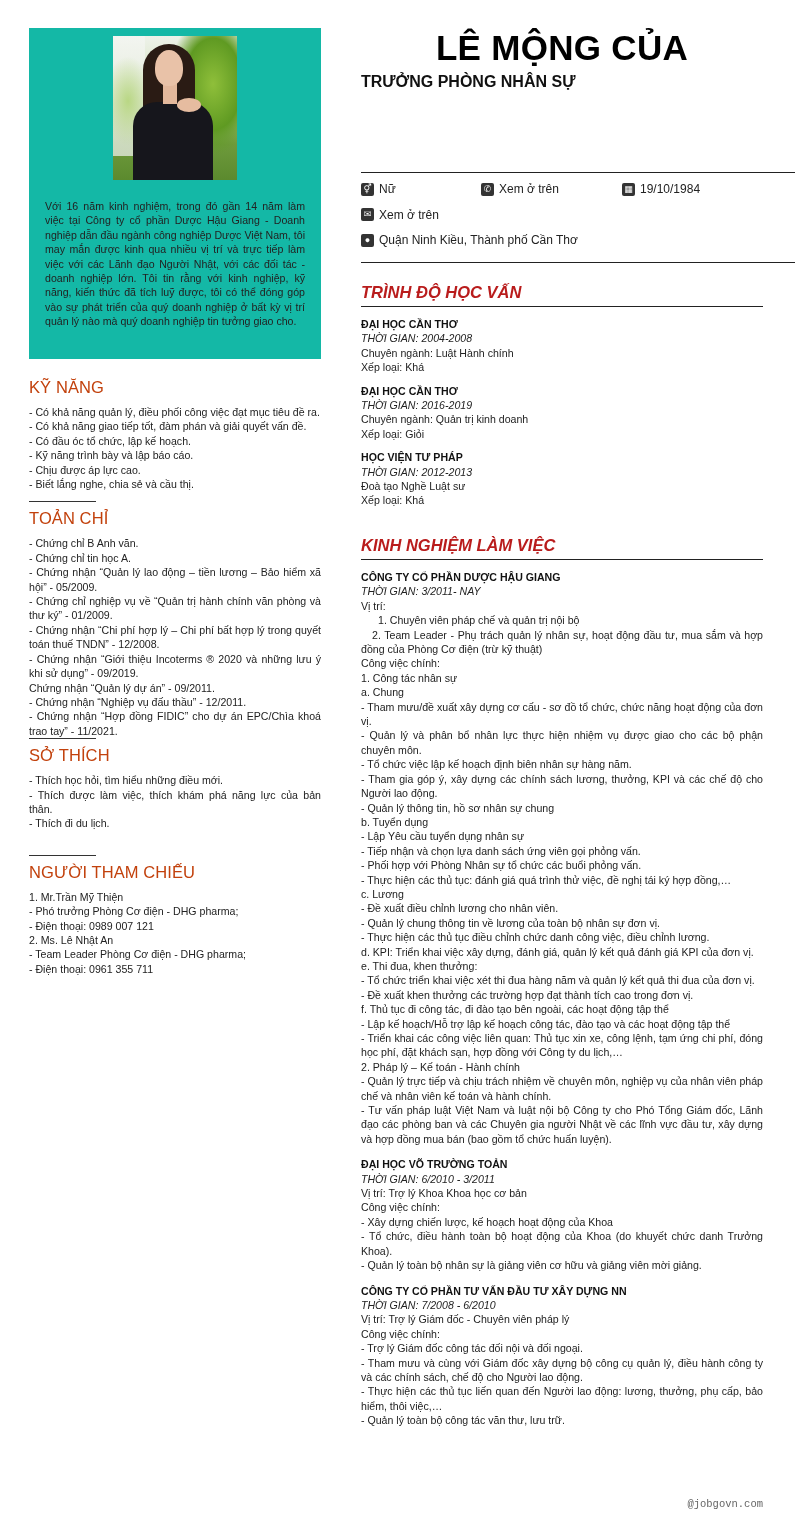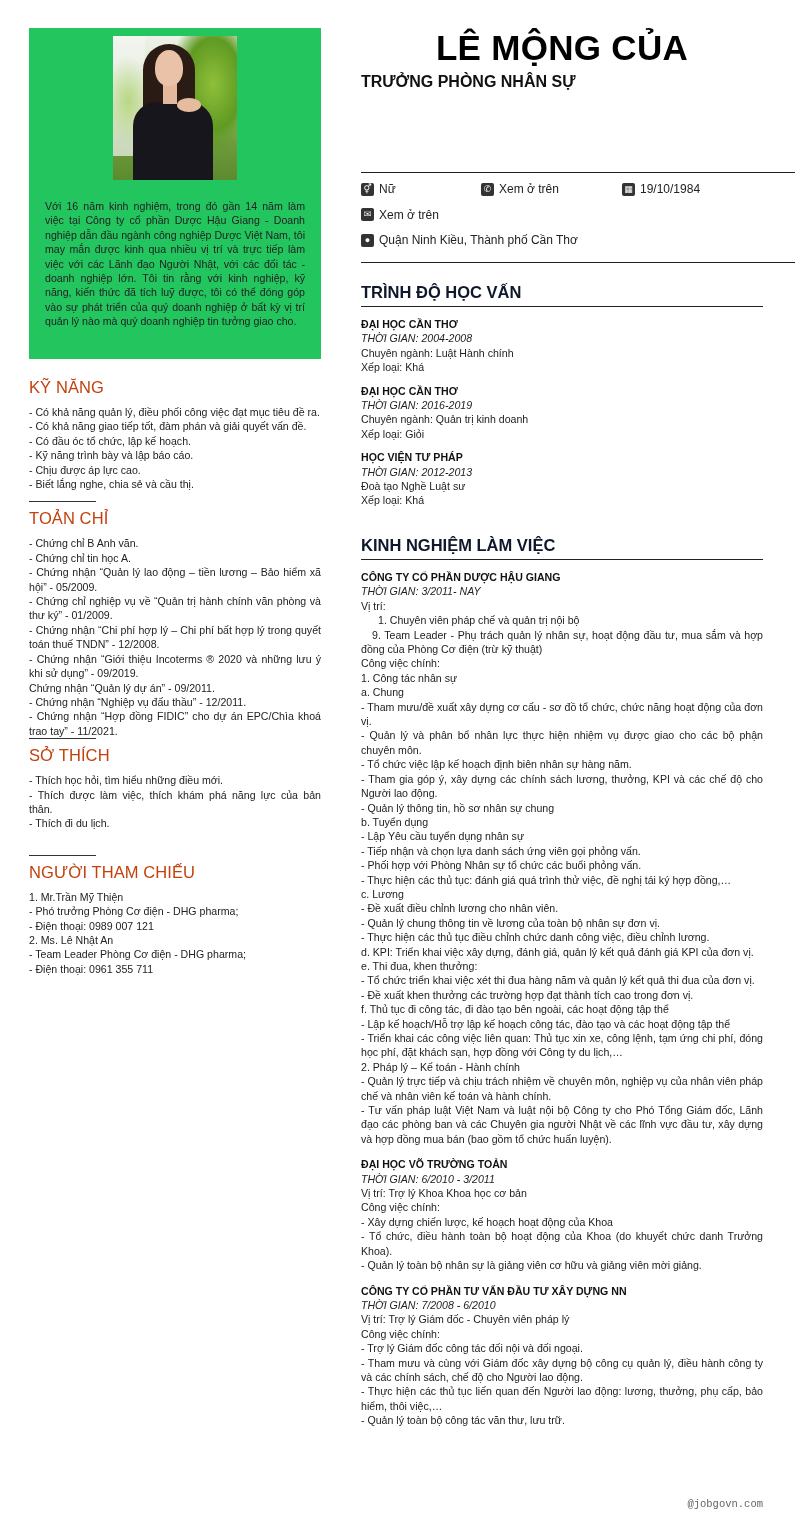--- a/index.html
+++ b/index.html
@@ -1,20 +1,20 @@
 <!DOCTYPE html>
 <html><head>
 <meta charset="utf-8">
 <style>
   * { box-sizing: border-box; margin: 0; padding: 0; }
   html, body { width: 800px; height: 1515px; background: #ffffff; }
   body { position: relative; font-family: "Liberation Sans", "DejaVu Sans", sans-serif; color: #1a1a1a; font-size: 11px; line-height: 14.5px; overflow: hidden; }
 
   .left { position: absolute; left: 29px; top: 28px; width: 292px; }
-  .profile-box { background: #22c55e; width: 292px; height: 331px; position: relative; padding-top: 8px; }
+  .profile-box { background: #14b8a6; width: 292px; height: 331px; position: relative; padding-top: 8px; }
   .photo { display: block; margin: 0 auto; width: 124px; height: 144px; position: relative; overflow: hidden; background: linear-gradient(180deg, #eef2ea 0%, #cfe0b8 40%, #6e9a3c 75%, #5c8a2e 100%); }
   .photo .leaf1 { position: absolute; left: 55px; top: 0; width: 75px; height: 120px; background: radial-gradient(ellipse at 60% 40%, #8fbf3a 0%, #5f9a22 45%, rgba(90,140,40,0) 70%); }
   .photo .leaf2 { position: absolute; left: -10px; top: 20px; width: 50px; height: 90px; background: radial-gradient(ellipse at 50% 50%, #b9d784 0%, rgba(180,210,130,0) 70%); }
   .photo .wall { position: absolute; left: 0; top: 0; width: 32px; height: 120px; background: linear-gradient(180deg, #f4f6f2, #e2e8dc); opacity: .8; }
   .photo .hair { position: absolute; left: 30px; top: 8px; width: 52px; height: 95px; border-radius: 26px 26px 18px 18px; background: #2a1b14; }
   .photo .face { position: absolute; left: 42px; top: 14px; width: 28px; height: 36px; border-radius: 50% 50% 45% 45%; background: #e9c2a8; }
   .photo .neck { position: absolute; left: 50px; top: 46px; width: 14px; height: 22px; background: #e3b89c; }
   .photo .shoulder { position: absolute; left: 64px; top: 62px; width: 24px; height: 14px; border-radius: 50%; background: #e6bca0; }
   .photo .dress { position: absolute; left: 20px; top: 66px; width: 80px; height: 80px; border-radius: 24px 24px 0 0; background: #16161c; }
 
@@ -28,21 +28,21 @@
   .right { position: absolute; left: 361px; top: 28px; width: 402px; }
   .name { font-size: 35px; line-height: 40px; font-weight: bold; color: #000; letter-spacing: 0.3px; text-align: center; }
   .job-title { font-size: 16px; line-height: 20px; font-weight: bold; color: #111; margin-top: 4px; }
   .contact-rule { position: absolute; left: 361px; width: 434px; height: 1px; background: #222; }
   .contacts { position: absolute; left: 361px; top: 181px; width: 434px; font-size: 12px; line-height: 16px; color: #222; }
   .contact-row { display: flex; height: 25.5px; align-items: flex-start; }
   .contact-item { display: flex; align-items: center; gap: 5px; }
   .ci-icon { width: 13px; height: 13px; background: #333; border-radius: 2px; display: inline-flex; align-items: center; justify-content: center; color: #fff; font-size: 9px; line-height: 13px; flex-shrink: 0; }
 
   .r-sec { position: absolute; left: 361px; width: 402px; }
-  .r-title { font-size: 16.5px; line-height: 20px; font-weight: bold; color: #0f172a; padding-bottom: 4px; border-bottom: 1px solid #222; margin-bottom: 10px; }
+  .r-title { font-size: 16.5px; line-height: 20px; font-weight: bold; color: #b91c1c; padding-bottom: 4px; border-bottom: 1px solid #222; margin-bottom: 10px; font-style: italic; }
   .entry { font-size: 10.6px; line-height: 14.4px; color: #222; margin-bottom: 9px; }
   .entry .e-name { font-weight: bold; font-size: 10.6px; color: #111; }
   .entry .e-time { font-style: italic; }
   .entry .body { text-align: justify; }
   .indent1 { padding-left: 17px; }
 
   .footer { position: absolute; right: 37px; top: 1497px; font-family: "Liberation Mono", "DejaVu Sans Mono", monospace; font-size: 10.5px; color: #666; }
 </style>
 </head>
 <body>
@@ -174,21 +174,21 @@
 
 <div class="r-sec" style="top:535px;">
   <div class="r-title">KINH NGHIỆM LÀM VIỆC</div>
 
   <div class="entry" style="margin-bottom:11px;">
     <div class="e-name">CÔNG TY CỔ PHẦN DƯỢC HẬU GIANG</div>
     <div class="e-time">THỜI GIAN: 3/2011- NAY</div>
     <div class="body">
       <div>Vị trí:</div>
       <div class="indent1">1. Chuyên viên pháp chế và quản trị nội bộ</div>
-      <div style="text-indent:11px;">9. Team Leader - Phụ trách quản lý nhân sự, hoạt động đầu tư, mua sắm và hợp đồng của Phòng Cơ điện (trừ kỹ thuật)</div>
+      <div style="text-indent:11px;">2. Team Leader - Phụ trách quản lý nhân sự, hoạt động đầu tư, mua sắm và hợp đồng của Phòng Cơ điện (trừ kỹ thuật)</div>
       <div>Công việc chính:</div>
       <div>1. Công tác nhân sự</div>
       <div>a. Chung</div>
       <div>- Tham mưu/đề xuất xây dựng cơ cấu - sơ đồ tổ chức, chức năng hoạt động của đơn vị.</div>
       <div>- Quản lý và phân bổ nhân lực thực hiện nhiệm vụ được giao cho các bộ phận chuyên môn.</div>
       <div>- Tổ chức việc lập kế hoạch định biên nhân sự hàng năm.</div>
       <div>- Tham gia góp ý, xây dựng các chính sách lương, thưởng, KPI và các chế độ cho Người lao động.</div>
       <div>- Quản lý thông tin, hồ sơ nhân sự chung</div>
       <div>b. Tuyển dụng</div>
       <div>- Lập Yêu cầu tuyển dụng nhân sự</div>

